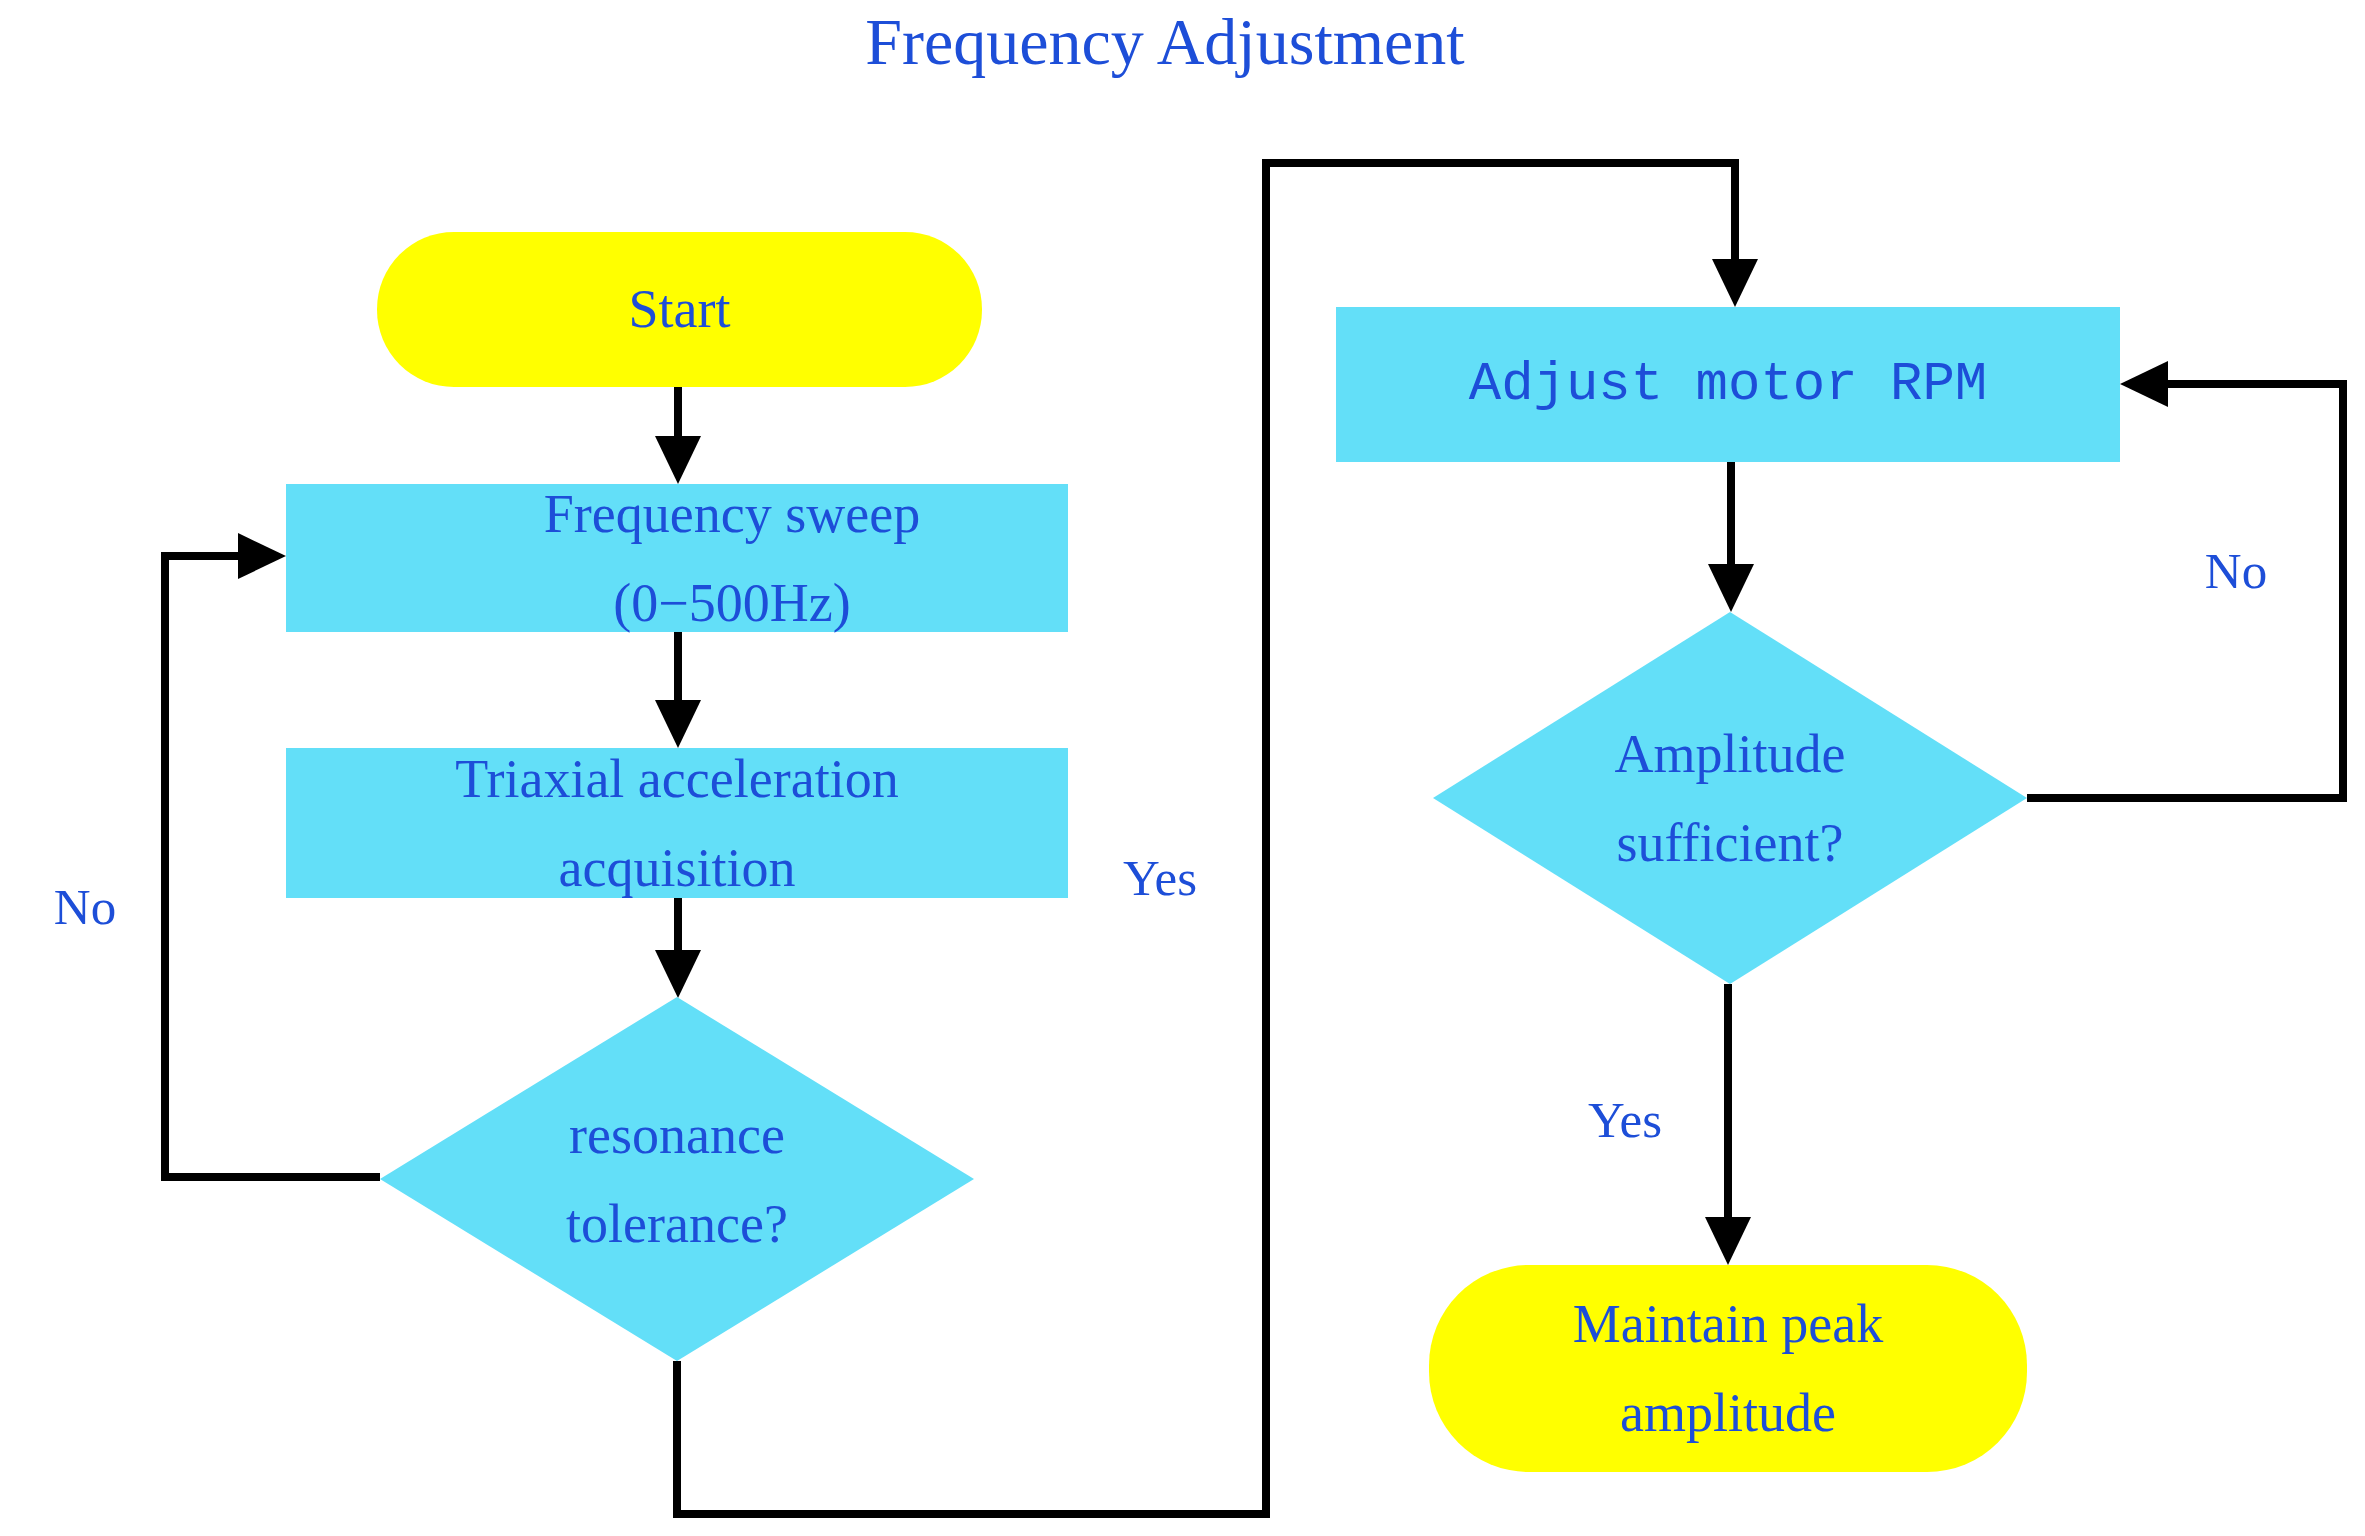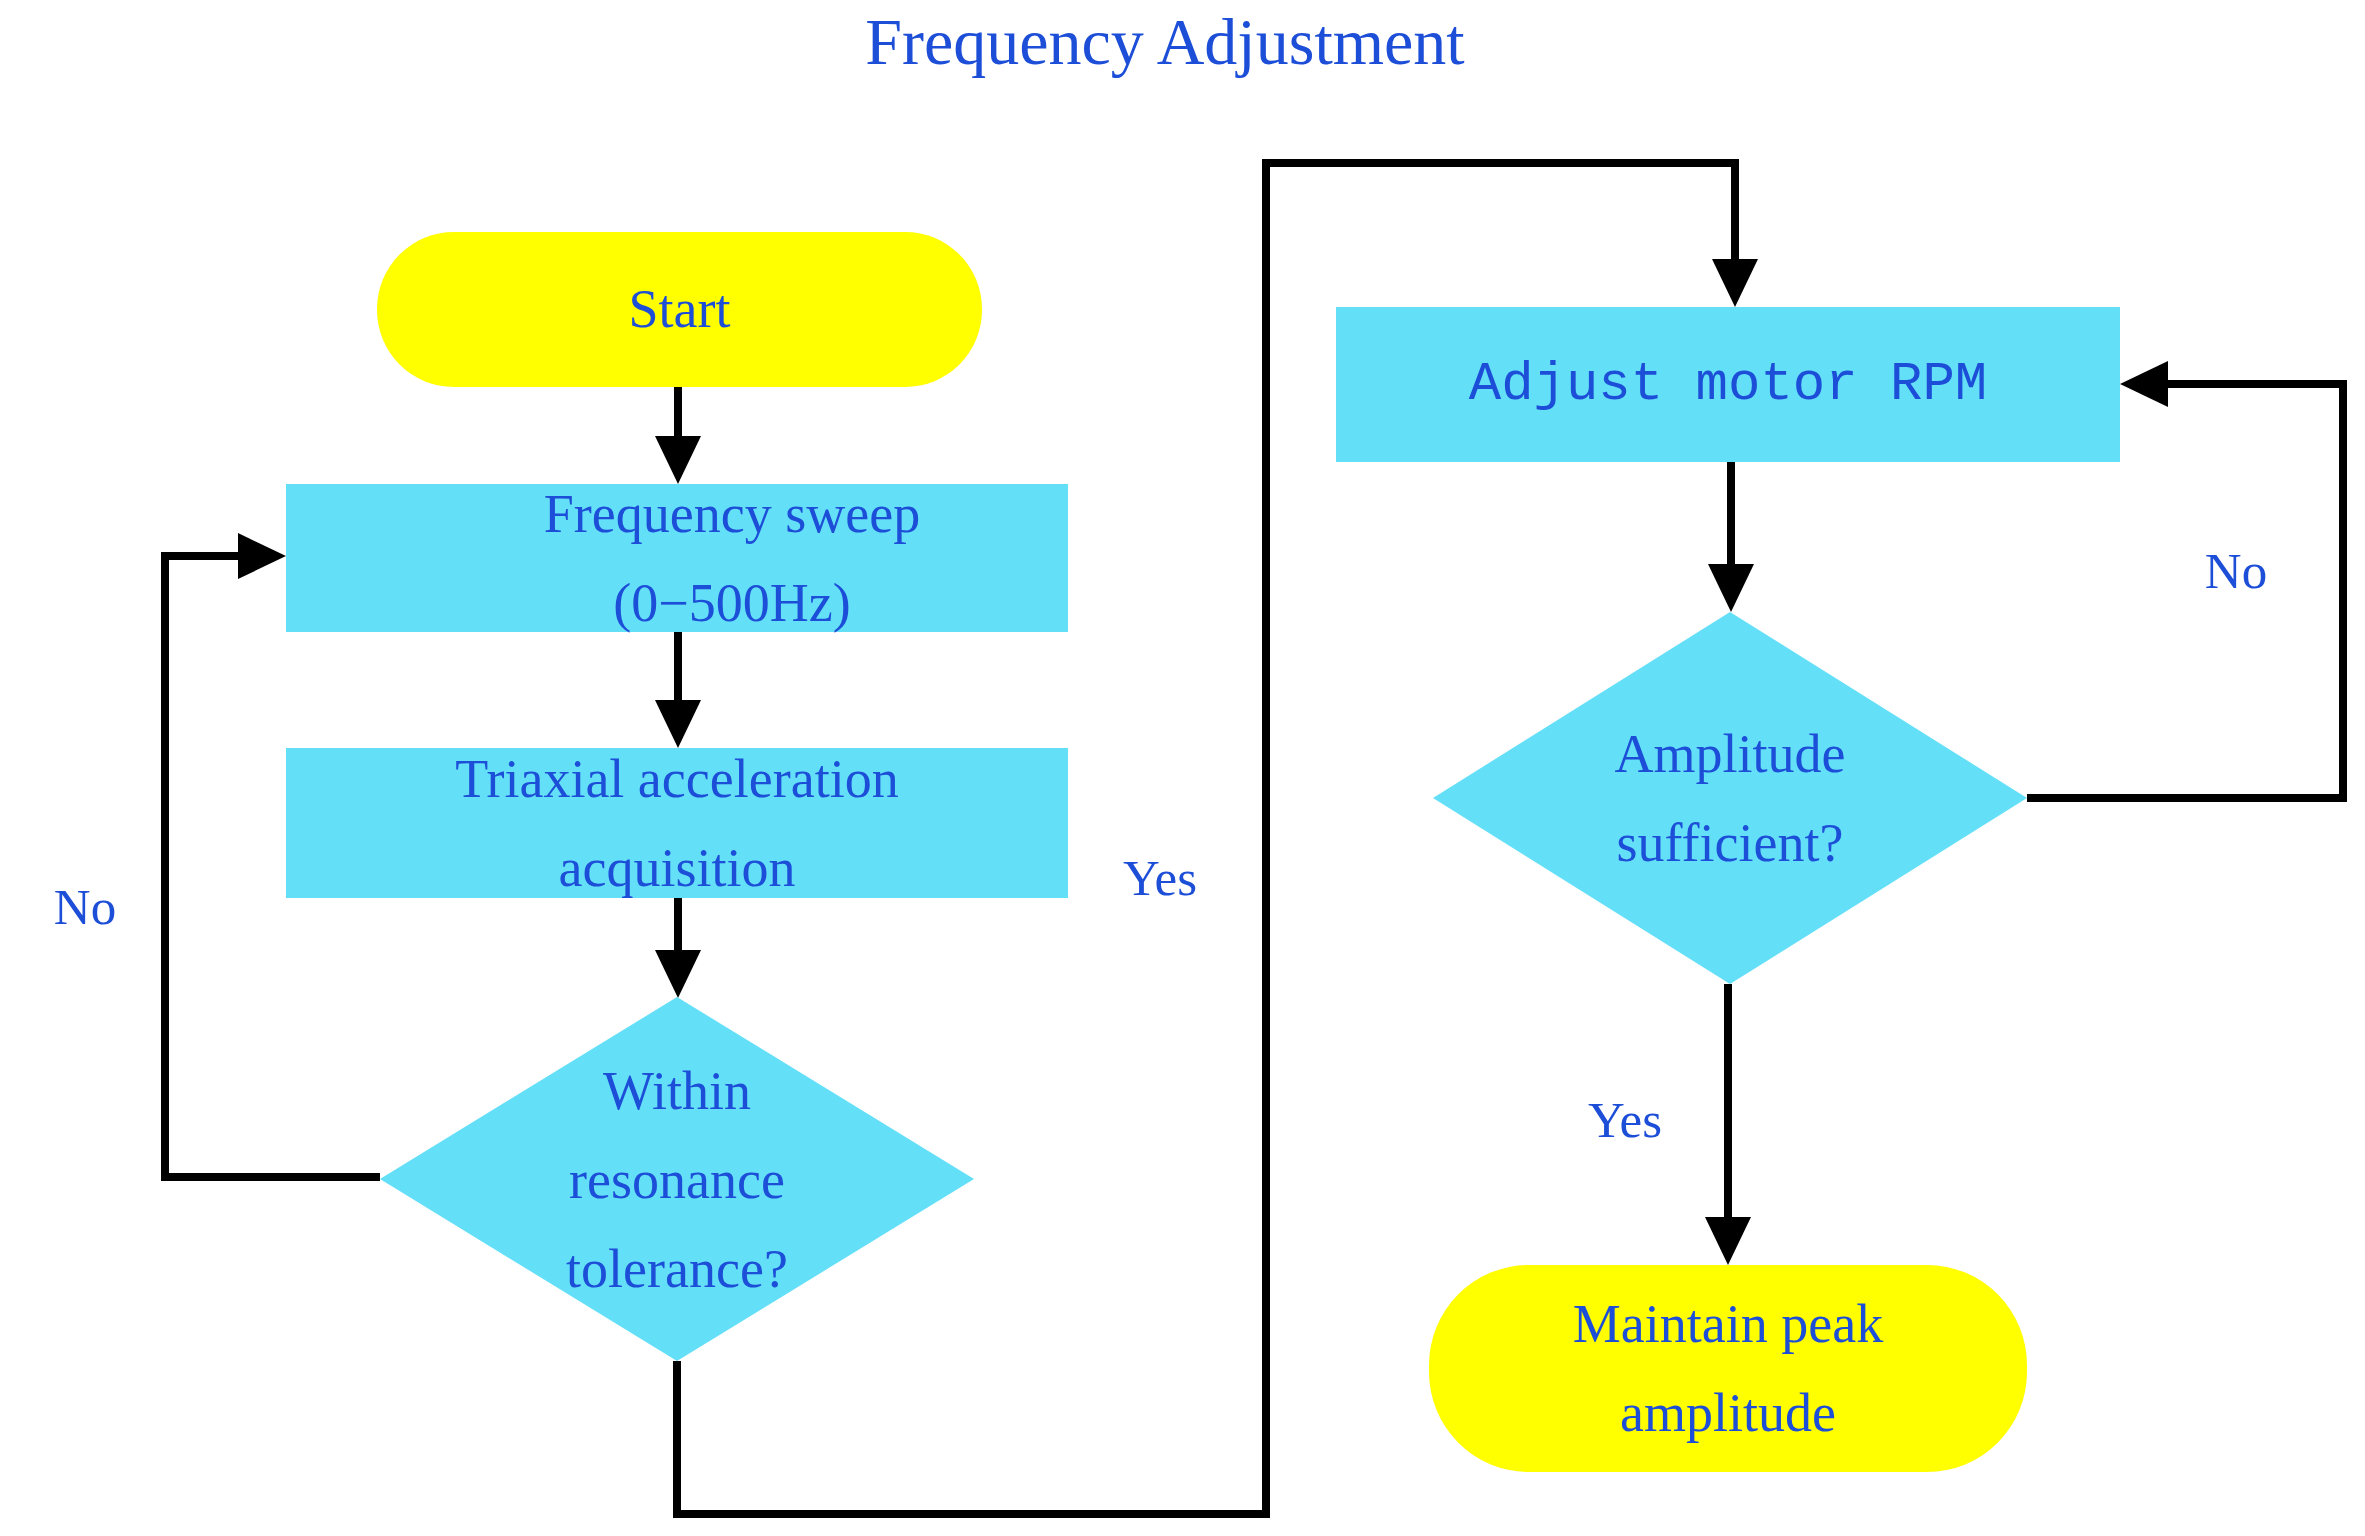--- a/index.html
+++ b/index.html
@@ -78,21 +78,20 @@
     <span>Frequency sweep</span>
     <span>(0−500Hz)</span>
   </div>
 
   <div class="txt node-text" style="left:286px; top:735px; width:782px; height:178px;">
     <span>Triaxial acceleration</span>
     <span>acquisition</span>
   </div>
 
   <div class="txt node-text" style="left:380px; top:1046px; width:594px; height:268px;">
-    <span>Within</span>
     <span>resonance</span>
     <span>tolerance?</span>
   </div>
 
   <div class="txt node-text" style="left:1336px; top:307px; width:784px; height:155px;font-family:Liberation Mono, monospace;">
     <span>Adjust motor RPM</span>
   </div>
 
   <div class="txt node-text" style="left:1433px; top:710px; width:594px; height:178px;">
     <span>Amplitude</span>

